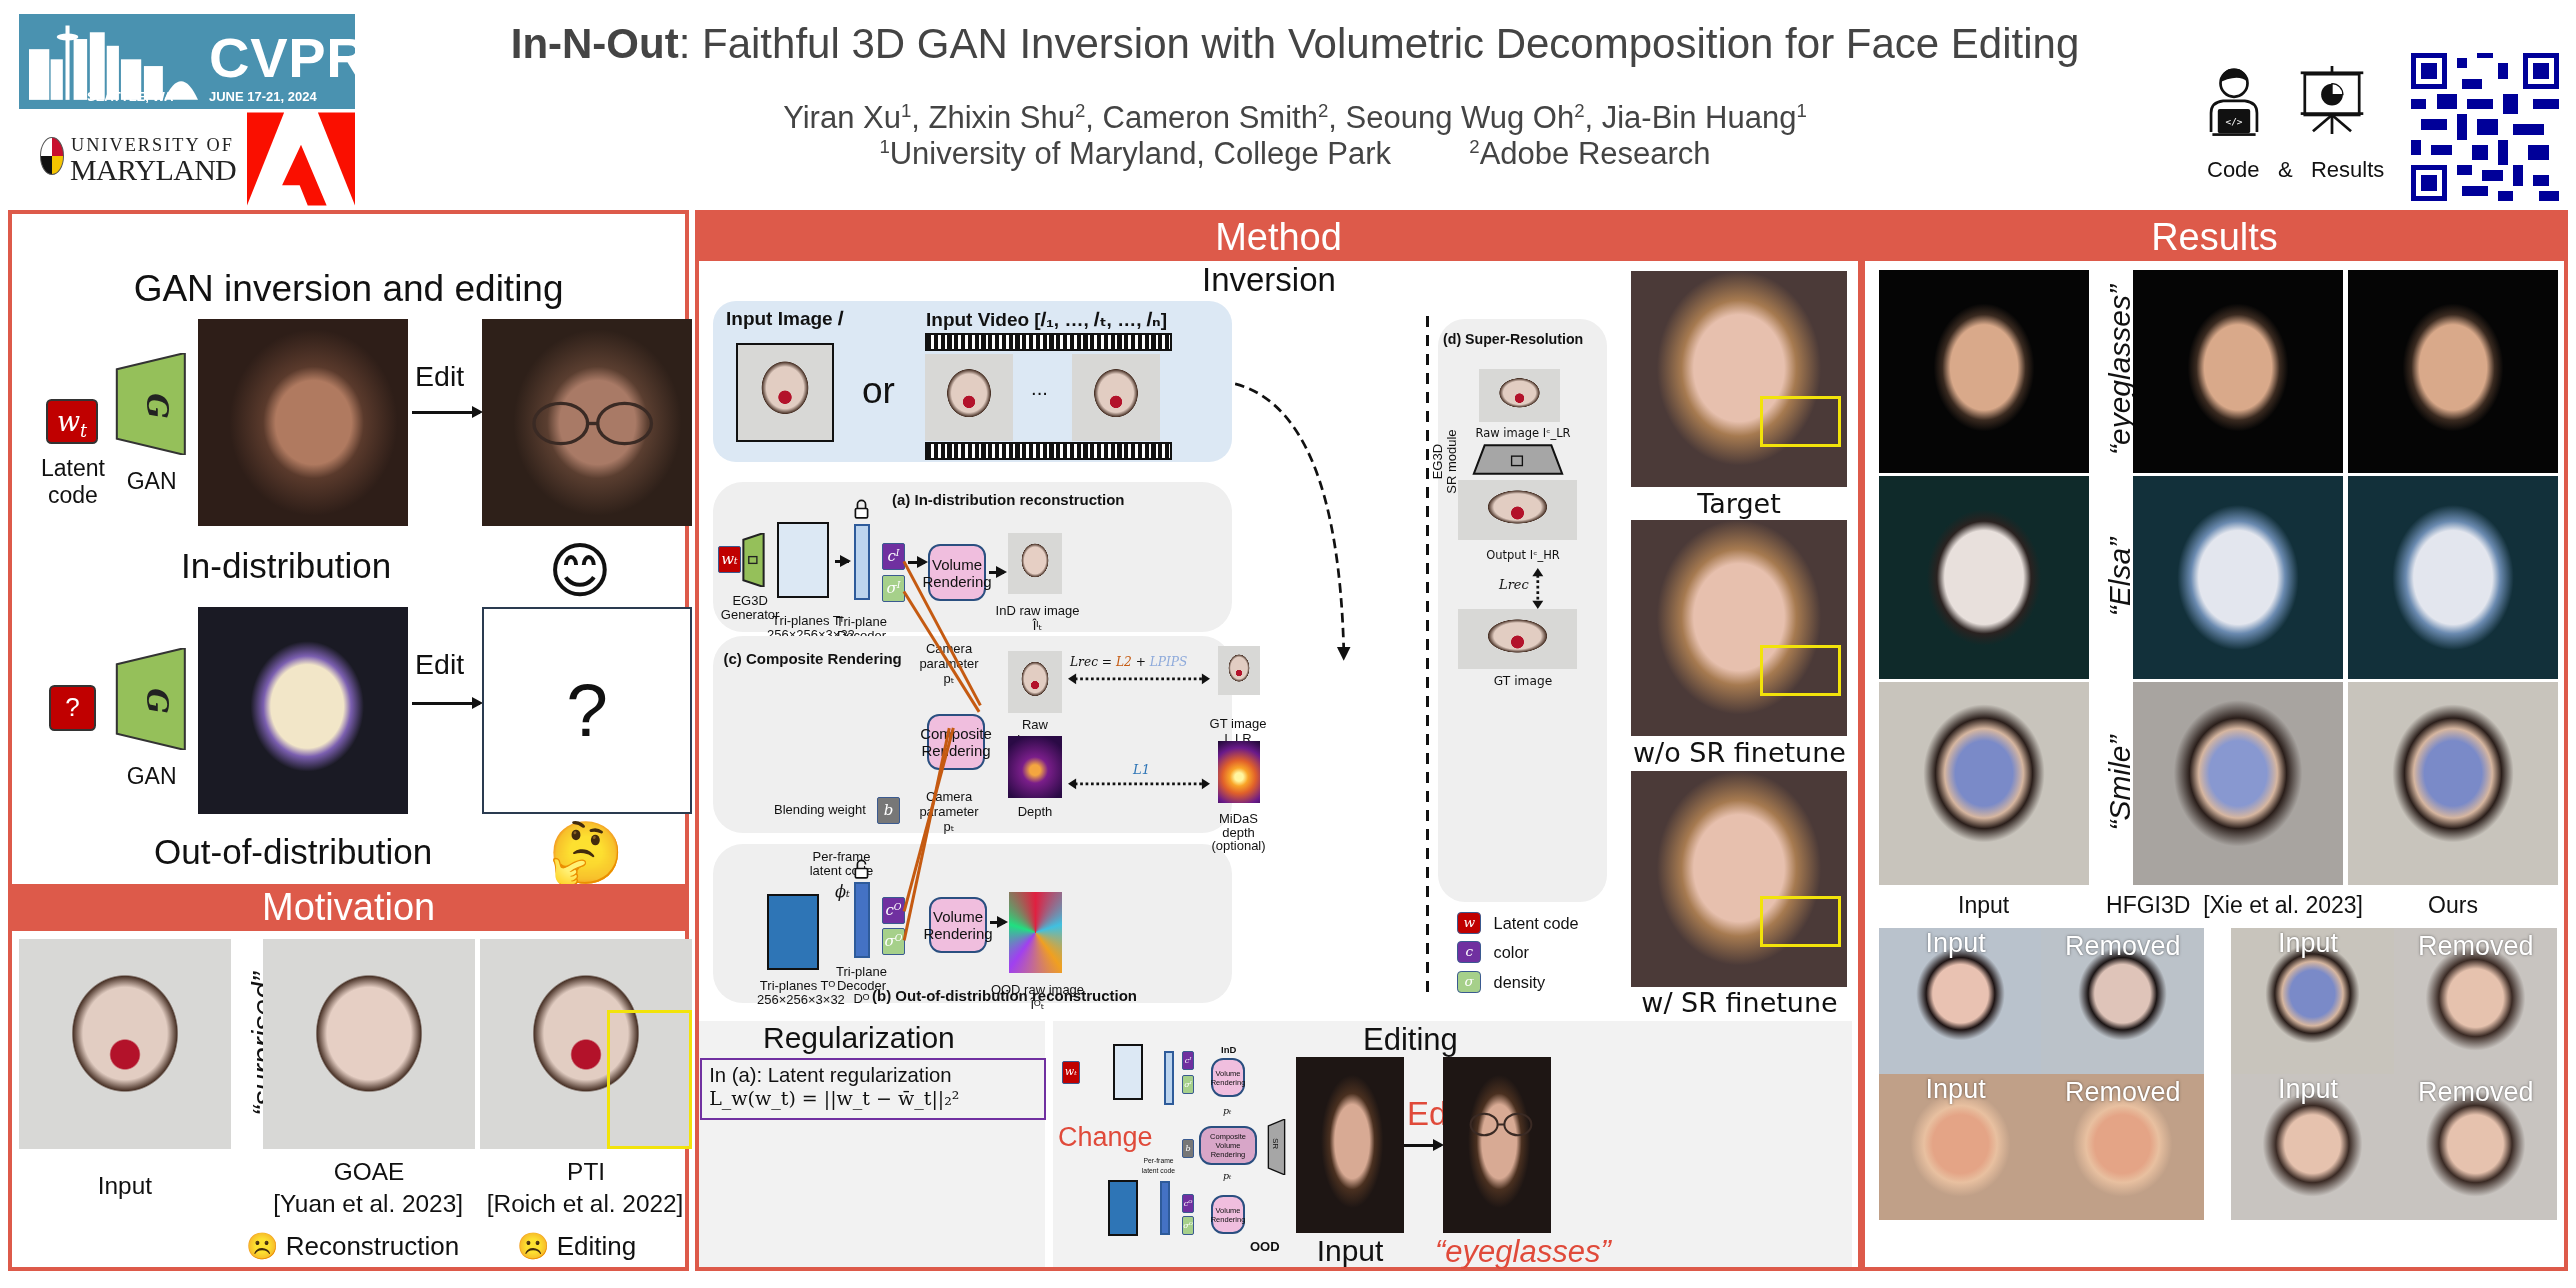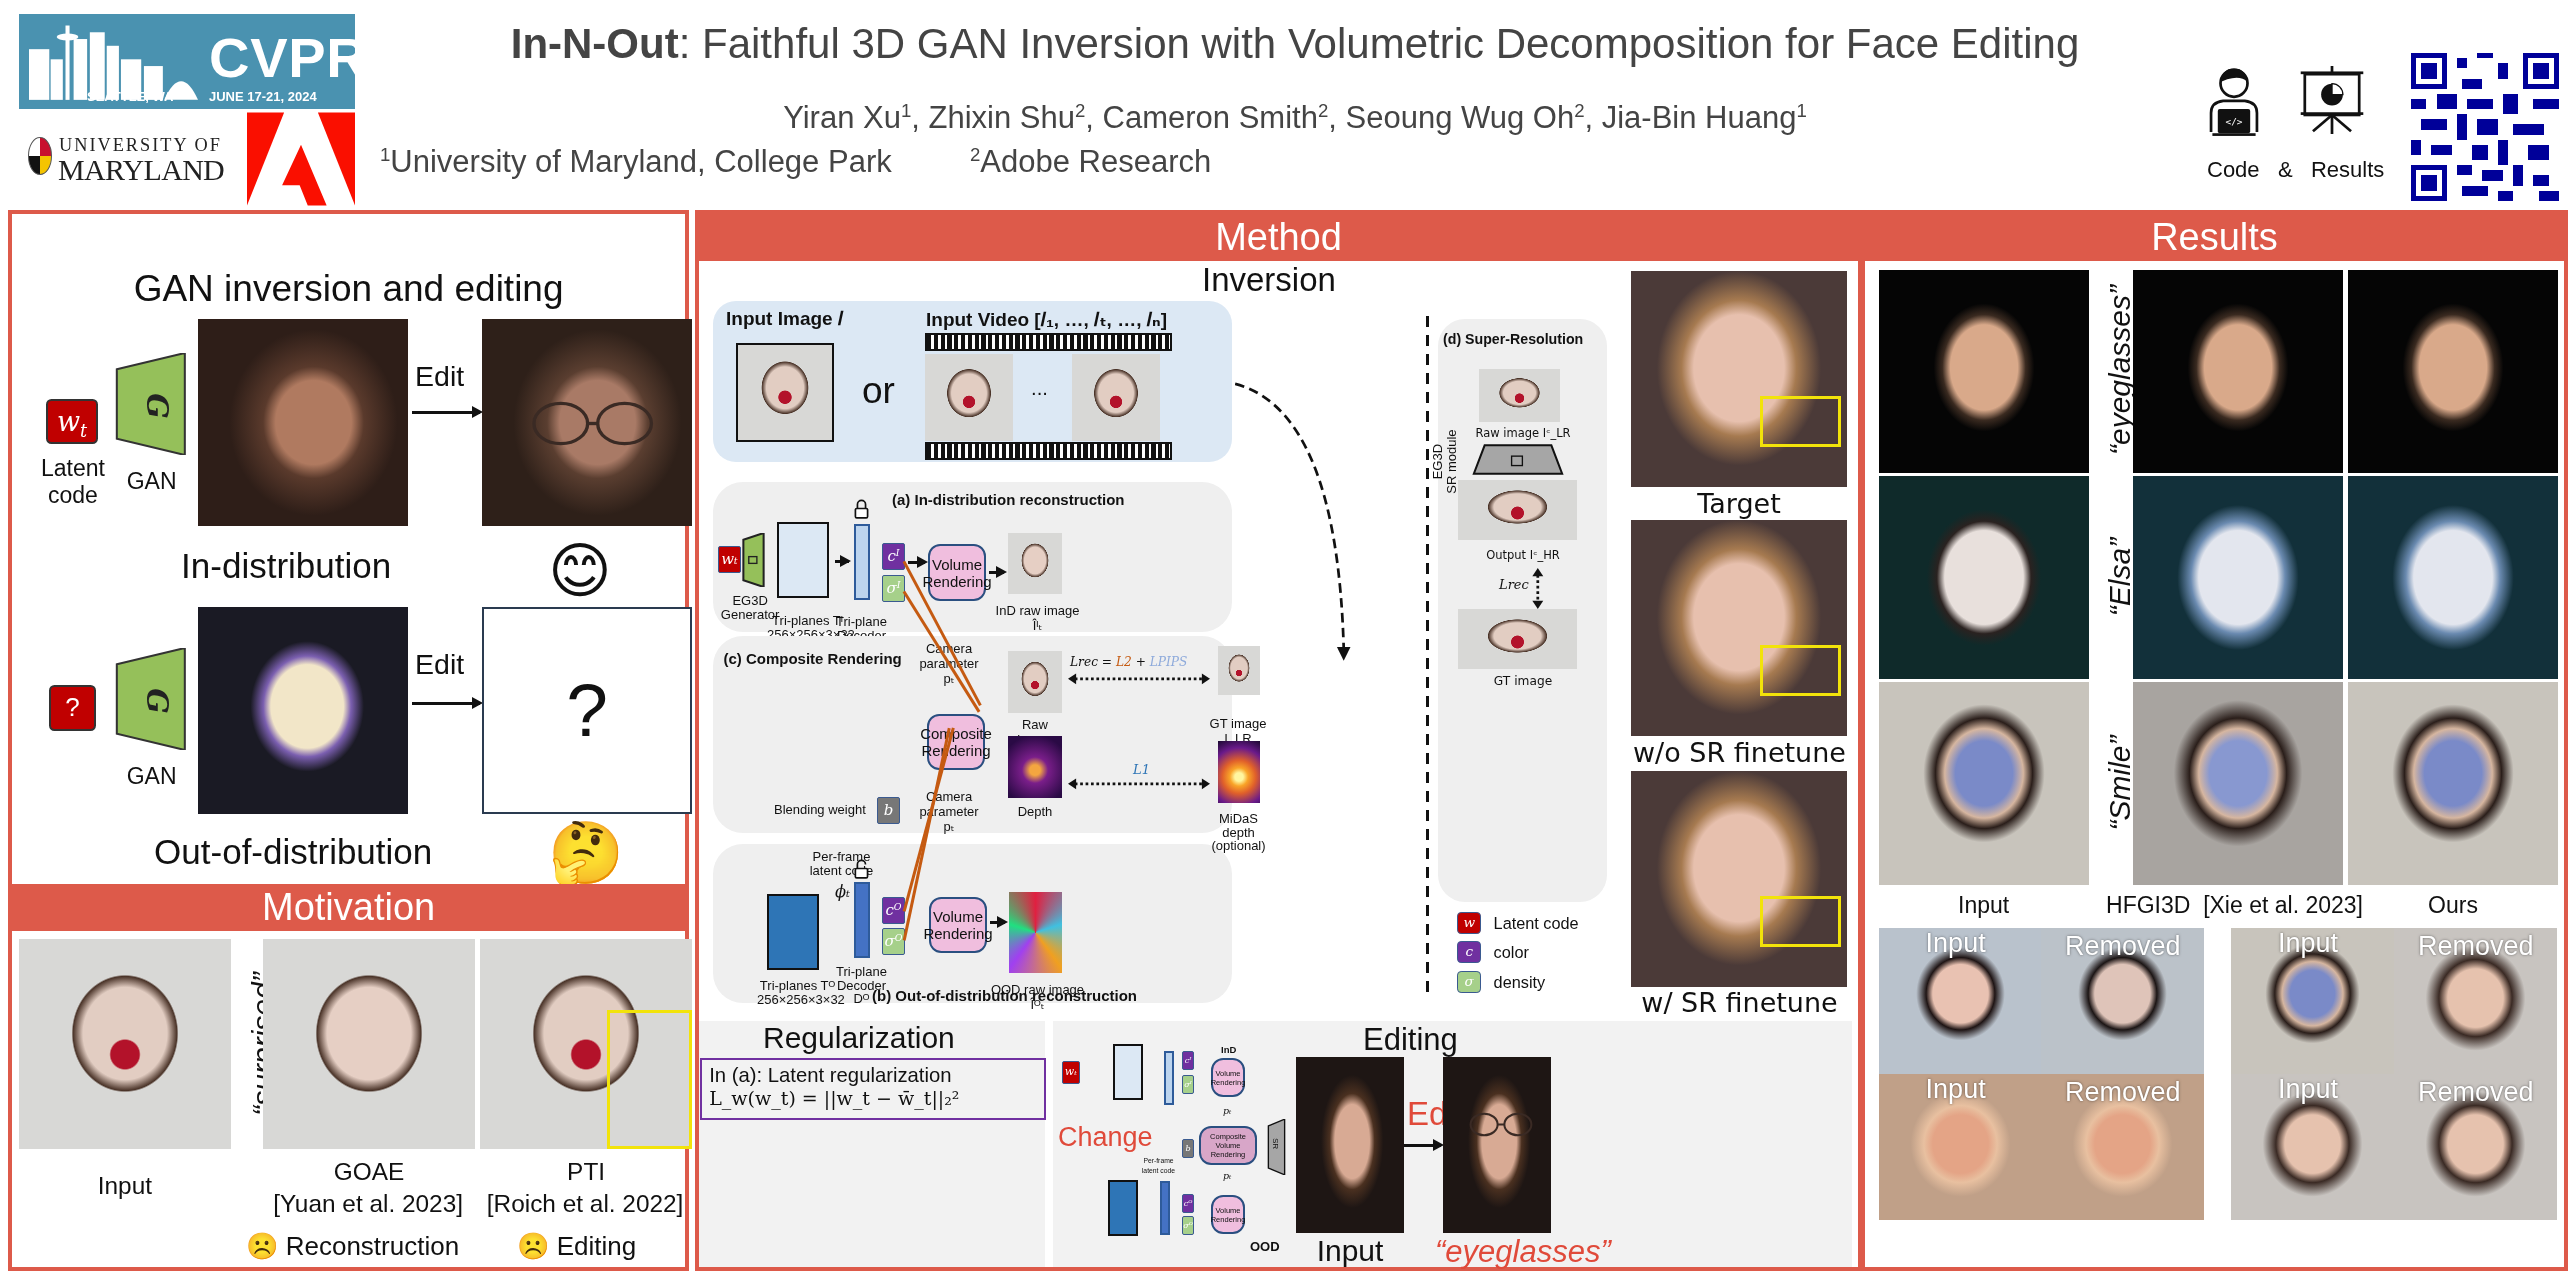--- a/index.html
+++ b/index.html
@@ -6,31 +6,31 @@
   html, body { width: 2576px; height: 1288px; background: #ffffff; overflow: hidden; }
   body { position: relative; font-family: "Liberation Sans", "DejaVu Sans", sans-serif; color: #111; }
   .abs { position: absolute; }
 
   
   .cvpr-logo { left: 19px; top: 13.6px; width: 336px; height: 95px; background: #4a92b0; color: #fff; }
   .cvpr-logo .skyline { position: absolute; left: 9.5px; top: 8.1px; width: 169px; height: 78px; }
   .cvpr-logo .cvpr { position: absolute; left: 190px; top: 11px; font-size: 56px; font-weight: bold; letter-spacing: 0.7px; }
   .cvpr-logo .loc { position: absolute; left: 68px; top: 75px; font-size: 13px; font-weight: bold; }
   .cvpr-logo .dates { position: absolute; left: 190px; top: 75px; font-size: 13px; font-weight: bold; }
-  .umd-logo { left: 20px; top: 115px; width: 224px; height: 88px; text-align: right; }
+  .umd-logo { left: 32px; top: 115px; width: 224px; height: 88px; text-align: right; }
   .umd-seal { position: absolute; left: 8.1px; top: 22.4px; width: 24.4px; height: 38px; border-radius: 50%;
     background: conic-gradient(#c8102e 0 25%, #f5c400 25% 50%, #111 50% 75%, #fff 75% 100%); border: 1.4px solid #555; }
   .umd-top { position: absolute; left: 39px; top: 20.3px; font-family: "Liberation Serif", serif; font-size: 18.3px; letter-spacing: 2px; color: #222; }
   .umd-main { position: absolute; left: 38px; top: 38px; font-family: "Liberation Serif", serif; font-size: 30px; color: #222; letter-spacing: -0.7px; }
   .adobe-logo { left: 247px; top: 112px; width: 108px; height: 94px; }
 
   .title { left: 380px; top: 20.3px; width: 1830px; text-align: center; font-size: 42px; color: #444; }
   .title b { font-weight: bold; }
   .authors { left: 380px; top: 100px; width: 1830px; text-align: center; font-size: 31px; color: #444; }
-  .affils { left: 380px; top: 144px; width: 1830px; text-align: left; font-size: 31px; color: #444; }
+  .affils { left: 380px; top: 136px; width: 1830px; text-align: center; font-size: 31px; color: #444; }
   sup { font-size: 0.6em; vertical-align: super; line-height: 0; }
 
   .code-icon { left: 2207px; top: 64px; width: 54px; height: 75px; }
   .present-icon { left: 2298px; top: 66px; width: 68px; height: 68px; }
   .code-results { left: 2207px; top: 157px; font-size: 22px; color: #111; word-spacing: 12.2px; }
   .qr { left: 2411px; top: 53px; width: 148px; height: 148px; }
 
   
   .panel { border: 4.1px solid #dd5a4a; background: #fff; }
   .panel-head { position: absolute; left: 0; right: 0; top: 0; height: 47px; background: #dd5a4a; color: #fff;

